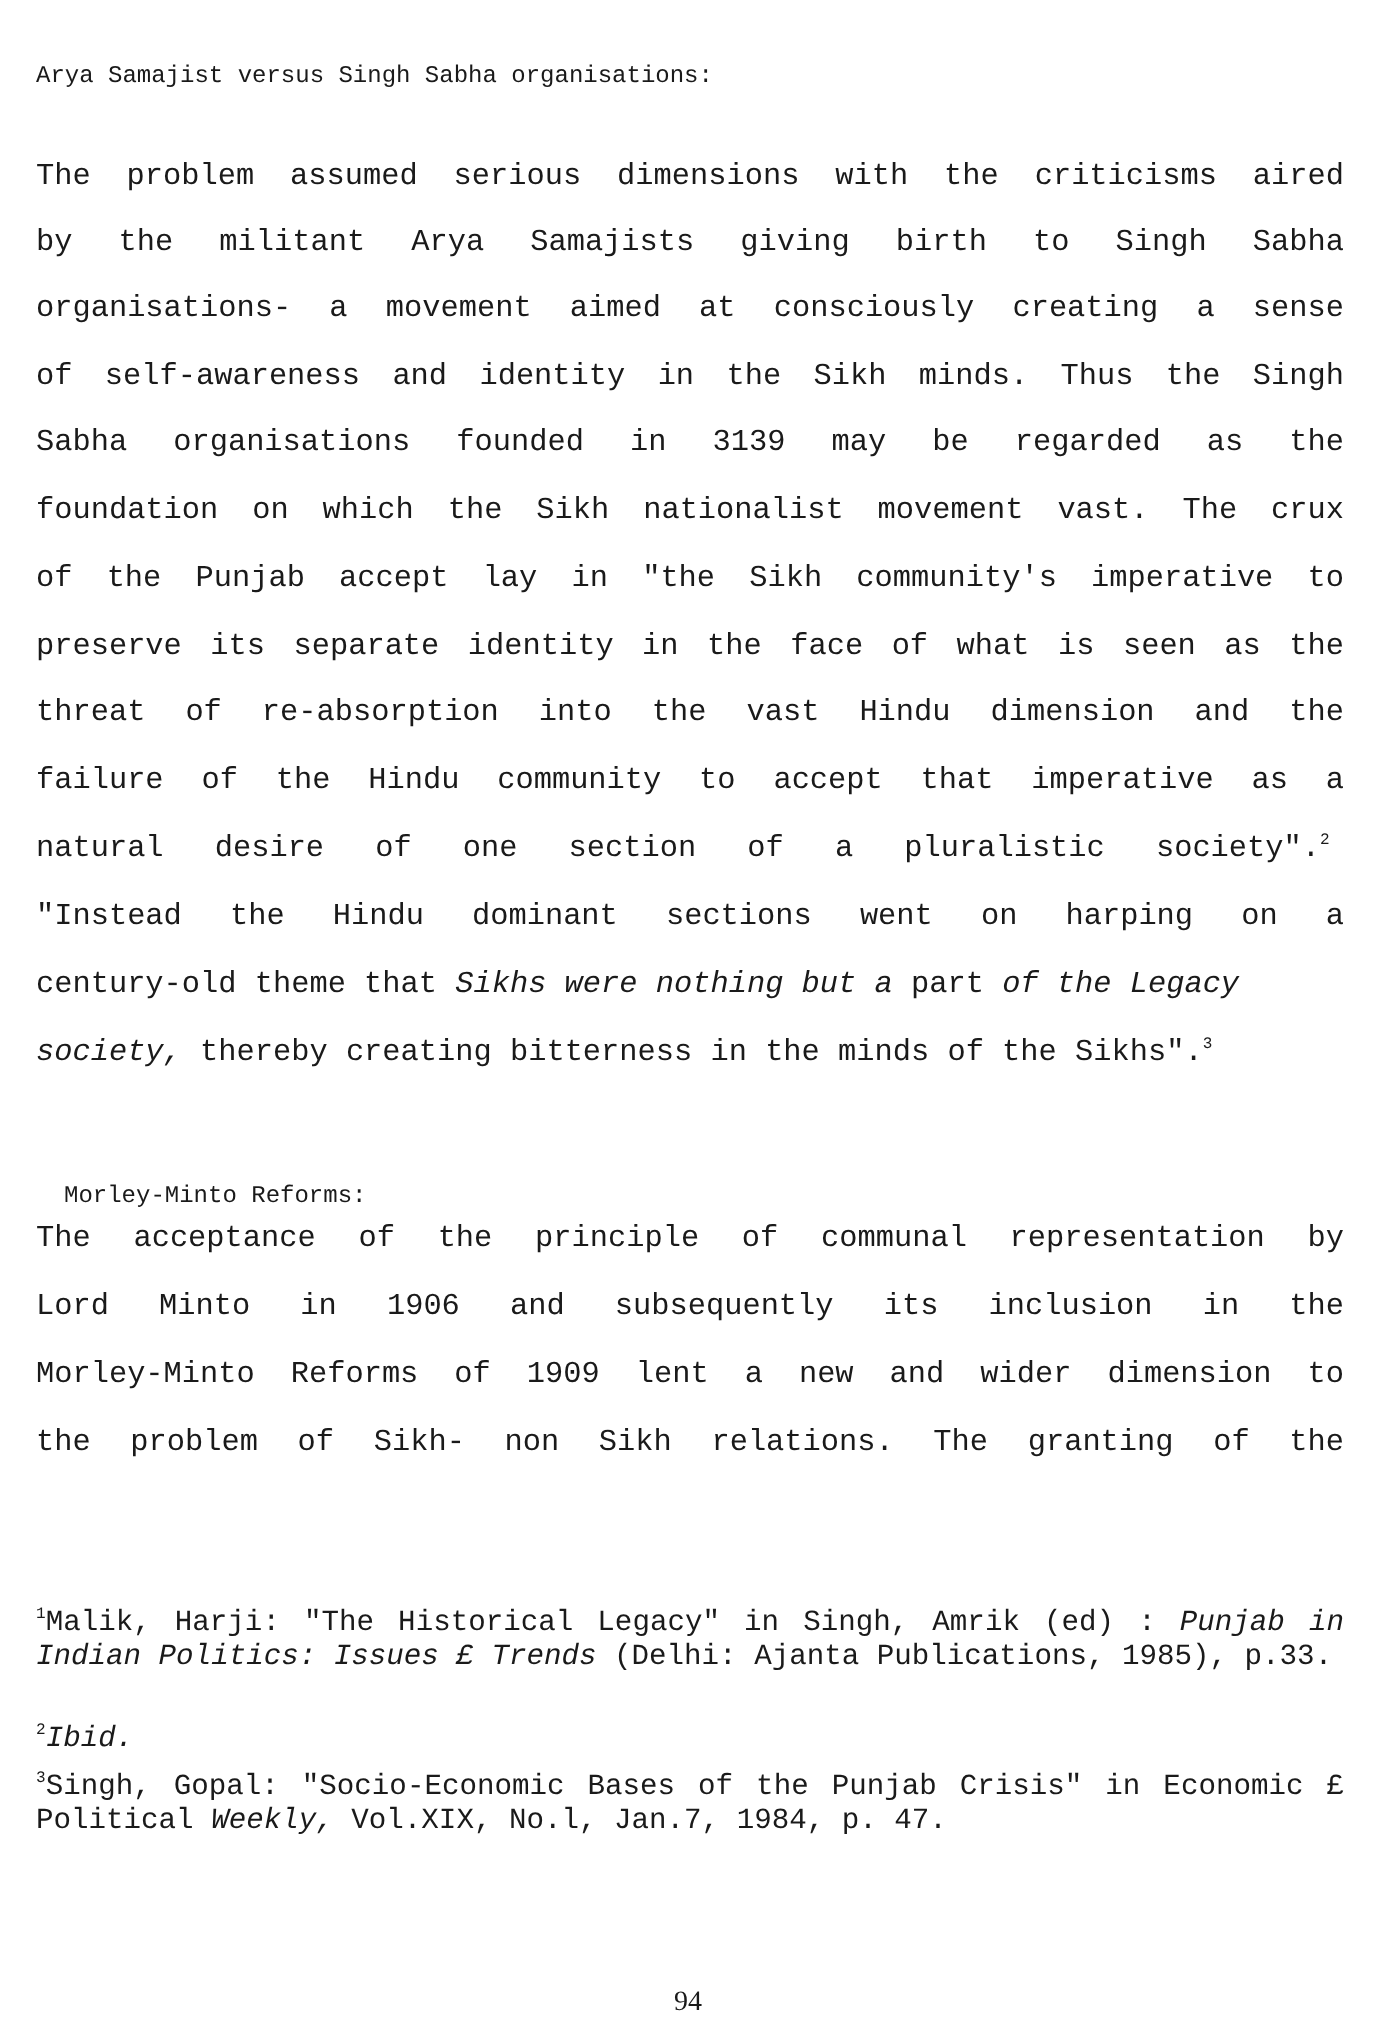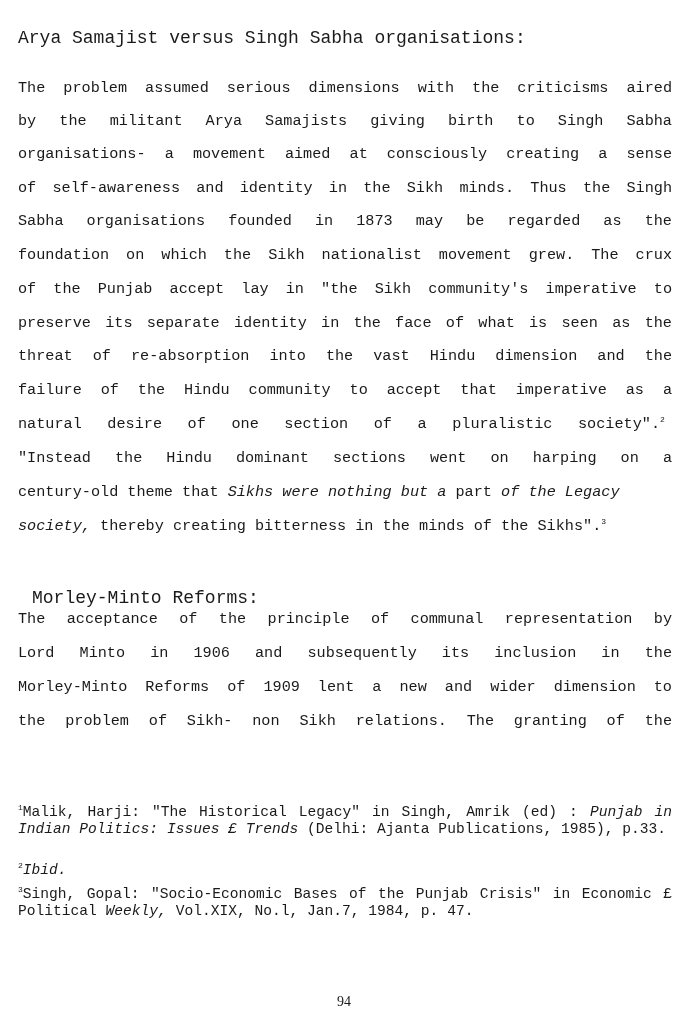--- a/index.html
+++ b/index.html
@@ -1,39 +1,39 @@
 <!DOCTYPE html>
 <html><head>
 <meta charset="utf-8">
 <style>
   html, body { margin:0; padding:0; background:#ffffff; }
   body { width:700px; height:1021px; position:relative; overflow:hidden; color:#1a1a1a; }
   .mono { font-family: "Liberation Mono", "DejaVu Sans Mono", monospace; }
   .serif { font-family: "Liberation Serif", "DejaVu Serif", serif; }
   .line { position:absolute; left:18px; width:654px; font-size:15.2px; white-space:nowrap; line-height:20px; }
   .just { text-align:justify; text-align-last:justify; }
-  .heading { position:absolute; left:18px; font-size:18px; white-space:nowrap; line-height:20px; }
+  .heading { position:absolute; left:18px; font-size:12px; white-space:nowrap; line-height:20px; }
   sup { font-size:8px; vertical-align:super; line-height:0; }
   i { font-style:italic; }
   .fn { position:absolute; left:18px; width:654px; font-size:14.6px; line-height:17px; }
   .page-num { position:absolute; left:0; width:688px; top:994px; text-align:center; font-size:14px; }
 </style>
 </head>
 <body>
 
 <div>
 
   <div class="heading mono" style="top:28px;">Arya  Samajist  versus Singh Sabha organisations:</div>
 
   <div class="line mono just" style="top:78px;"> The problem assumed serious dimensions with the criticisms aired</div>
   <div class="line mono just" style="top:111px;">by the militant Arya Samajists giving birth to Singh Sabha</div>
   <div class="line mono just" style="top:144px;">organisations- a movement aimed at consciously creating a sense</div>
   <div class="line mono just" style="top:178px;">of self-awareness and identity in the Sikh minds.  Thus the Singh</div>
-  <div class="line mono just" style="top:211px;">Sabha organisations founded in 1873 may be regarded as the</div>
-  <div class="line mono just" style="top:245px;">foundation on which the Sikh nationalist movement grew. The crux</div>
+  <div class="line mono just" style="top:211px;">Sabha organisations founded in 3139 may be regarded as the</div>
+  <div class="line mono just" style="top:245px;">foundation on which the Sikh nationalist movement vast. The crux</div>
   <div class="line mono just" style="top:279px;">of the Punjab accept lay in "the Sikh community's imperative to</div>
   <div class="line mono just" style="top:313px;">preserve its separate identity in the face of what is seen as the</div>
   <div class="line mono just" style="top:346px;">threat of re-absorption into the vast Hindu dimension and the</div>
   <div class="line mono just" style="top:380px;">failure of the Hindu community to accept that imperative as a</div>
   <div class="line mono" style="top:414px; width:650px;">
     <span class="just" style="display:inline-block; width:642px; text-align:justify; text-align-last:justify;">natural desire of one section of a pluralistic society".</span><sup>2</sup>
   </div>
   <div class="line mono just" style="top:448px;">"Instead the Hindu dominant sections went on harping on a</div>
   <div class="line mono" style="top:482px;">
     <span>century-old theme that </span><i>Sikhs were nothing but a</i><span> part </span><i>of the Legacy</i>

